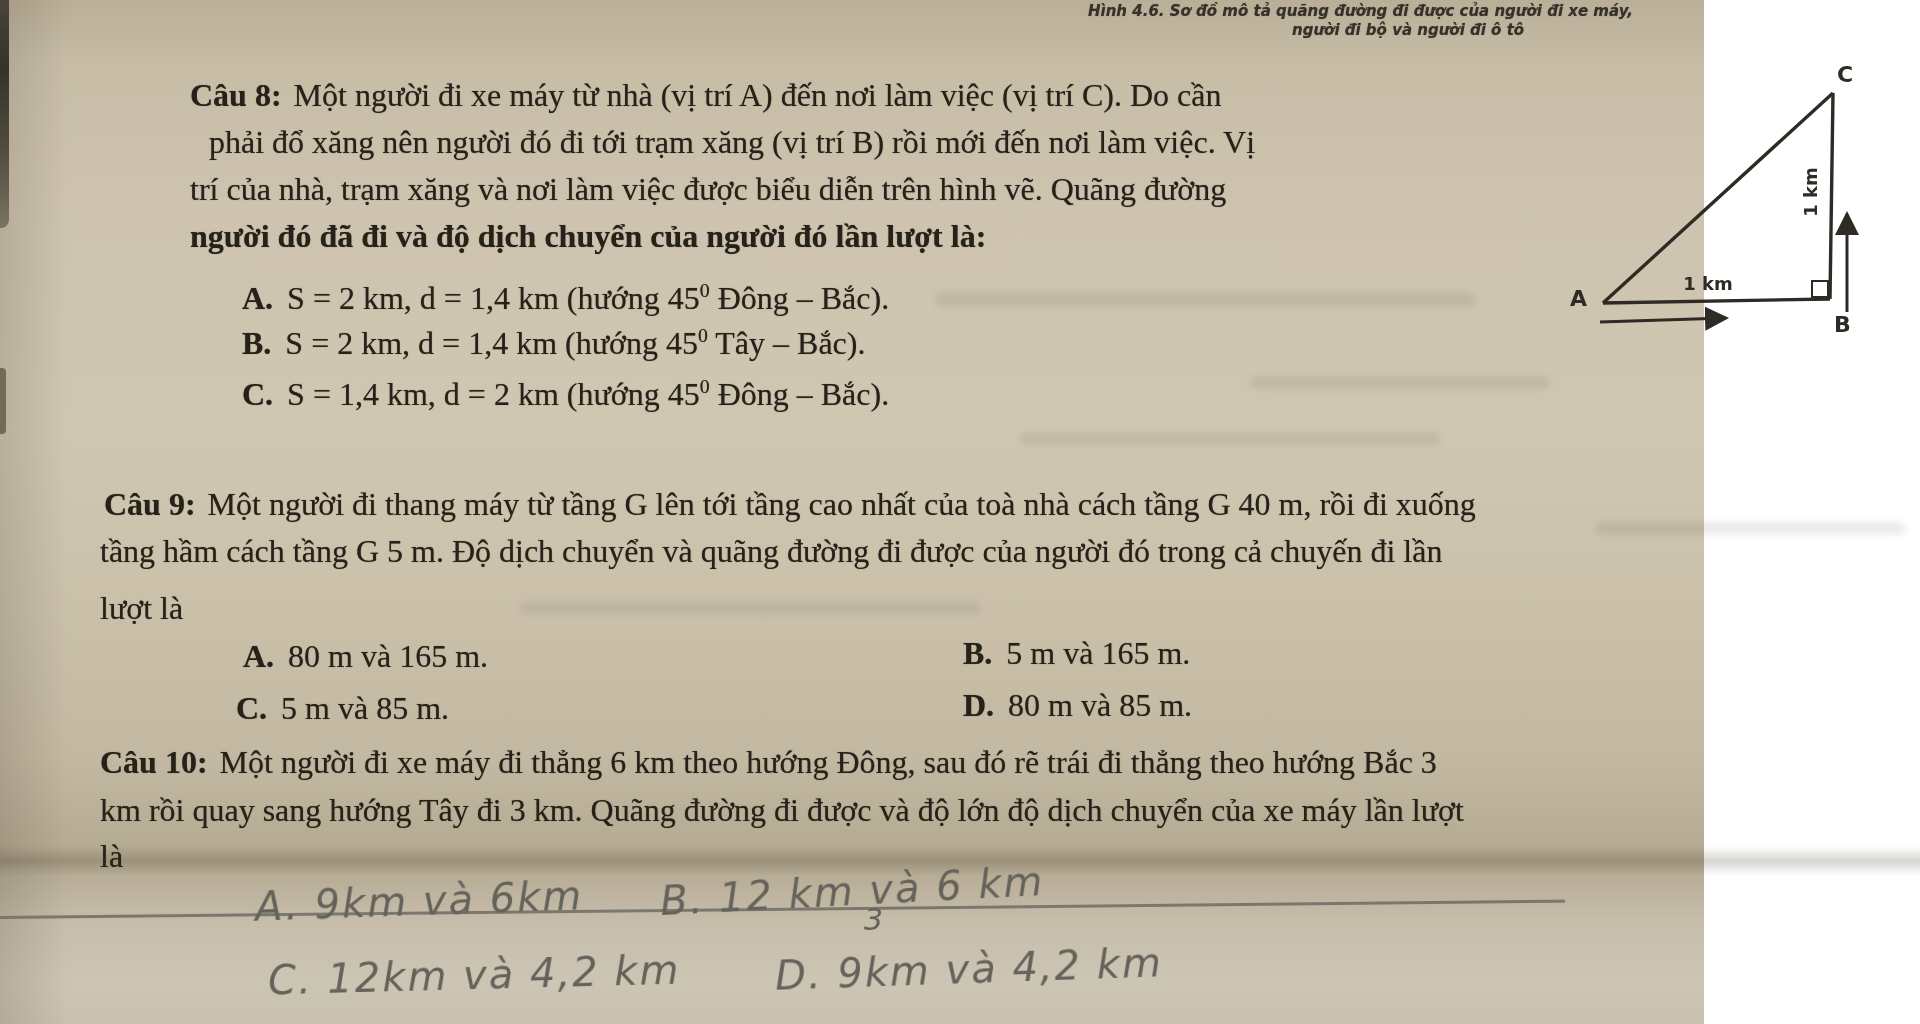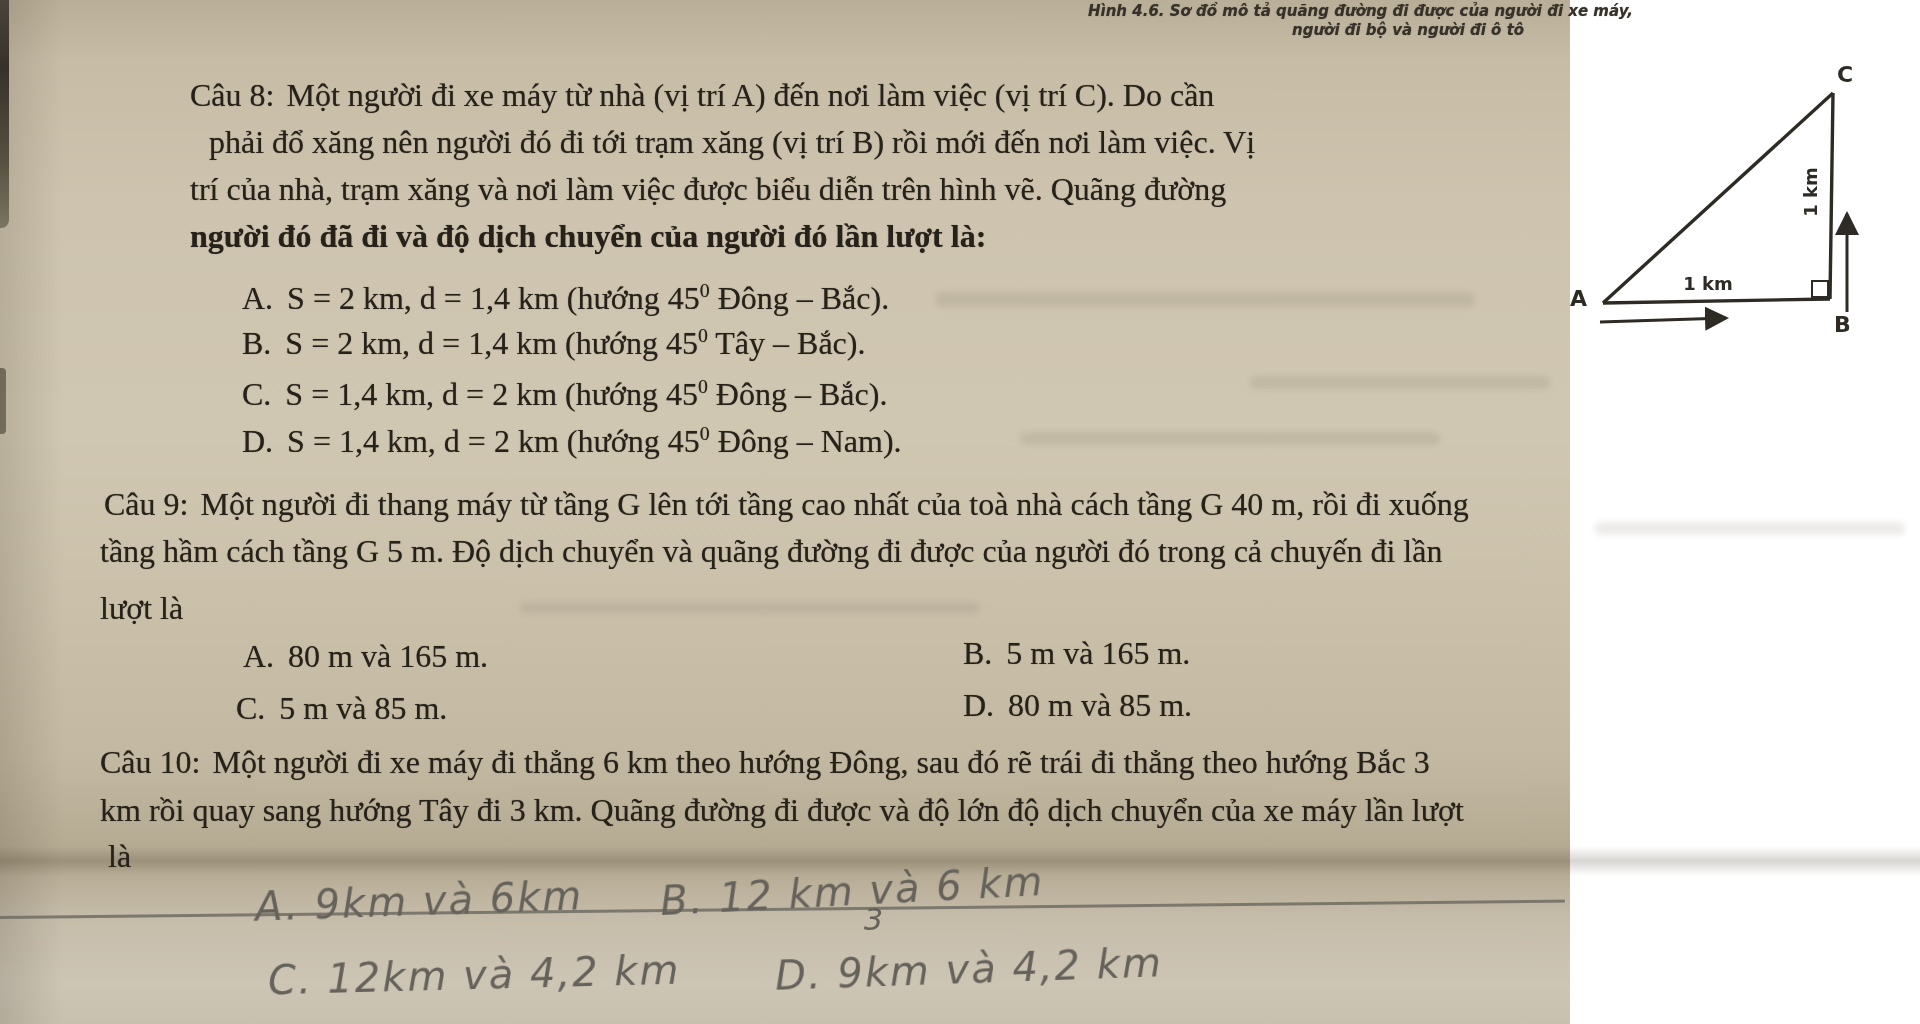--- a/index.html
+++ b/index.html
@@ -1,31 +1,30 @@
 <!DOCTYPE html>
 <html><head>
 <meta charset="utf-8">
 <style>
   html,body{margin:0;padding:0;}
   body{width:1920px;height:1024px;overflow:hidden;}
   .page{
-    position:relative;width:1554px;height:1024px;
+    position:relative;width:1704px;height:1024px;
     background:
       linear-gradient(90deg, rgba(40,32,20,.14) 0%, rgba(40,32,20,0) 4%),
       linear-gradient(180deg,
         #b9ae97 0%, #c7bda7 6%, #cdc3ae 20%, #d0c7b2 42%,
         #cac0aa 60%, #c3b8a1 74%, #b3a890 84%, #c6bdab 90%,
         #cdc5b4 96%, #c9c1b0 100%);
     font-family:"Liberation Serif", serif;
     color:#26221a;
-    padding-left:16px;
   }
   .ink{position:absolute;font-size:32px;line-height:40px;white-space:nowrap;
        text-shadow:0 0 1px rgba(35,28,15,.55);}
-  .ink b{font-weight:400;margin-right:12px;}
+  .ink b{font-weight:700;margin-right:12px;}
   .opt b{margin-right:14px;}
   sup{font-size:62%;line-height:0;}
   .caption{position:absolute;font-family:"DejaVu Sans", sans-serif;
        font-size:15px;font-style:italic;font-weight:700;color:#36322a;
        white-space:nowrap;text-shadow:0 0 1px rgba(40,34,22,.5);}
   .hand{position:absolute;font-family:"DejaVu Sans", sans-serif;font-style:italic;
        font-size:40px;color:#64625a;white-space:nowrap;letter-spacing:2px;
        filter:blur(.3px);}
   .pencil-line{position:absolute;left:0;top:916px;width:1565px;height:3px;
        background:#6f6d64;opacity:.85;transform:rotate(-0.6deg);
@@ -81,34 +80,33 @@
   </svg>
 
   <div class="ink" style="left:190px;top:75px;"><b>Câu 8:</b><span>Một người đi xe máy từ nhà (vị trí A) đến nơi làm việc (vị trí C). Do cần</span></div>
   <div class="ink" style="left:190px;top:122px;margin-left:19px;">phải đổ xăng nên người đó đi tới trạm xăng (vị trí B) rồi mới đến nơi làm việc. Vị</div>
   <div class="ink" style="left:190px;top:169px;">trí của nhà, trạm xăng và nơi làm việc được biểu diễn trên hình vẽ. Quãng đường</div>
   <div class="ink" style="left:190px;top:216px;font-weight:bold;">người đó đã đi và độ dịch chuyển của người đó lần lượt là:</div>
 
   <div class="ink opt" style="left:242px;top:278px;"><b>A.</b><span>S = 2 km, d = 1,4 km (hướng 45</span><sup>0</sup><span> Đông – Bắc).</span></div>
   <div class="ink opt" style="left:242px;top:323px;"><b>B.</b><span>S = 2 km, d = 1,4 km (hướng 45</span><sup>0</sup><span> Tây – Bắc).</span></div>
   <div class="ink opt" style="left:242px;top:374px;"><b>C.</b><span>S = 1,4 km, d = 2 km (hướng 45</span><sup>0</sup><span> Đông – Bắc).</span></div>
-  <div class="ink opt" style="left:242px;top:421px;"><b>D.</b><span>S = 1,4 km, d = 2 km (hướng 45</span><sup>0</sup><span> Đông – Nam).</span></div>
 
   <div class="ink" style="left:104px;top:484px;"><b>Câu 9:</b><span>Một người đi thang máy từ tầng G lên tới tầng cao nhất của toà nhà cách tầng G 40 m, rồi đi xuống</span></div>
   <div class="ink" style="left:100px;top:531px;">tầng hầm cách tầng G 5 m. Độ dịch chuyển và quãng đường đi được của người đó trong cả chuyến đi lần</div>
   <div class="ink" style="left:100px;top:588px;">lượt là</div>
 
   <div class="ink opt" style="left:243px;top:636px;"><b>A.</b><span>80 m và 165 m.</span></div>
   <div class="ink opt" style="left:963px;top:633px;"><b>B.</b><span>5 m và 165 m.</span></div>
   <div class="ink opt" style="left:236px;top:688px;"><b>C.</b><span>5 m và 85 m.</span></div>
   <div class="ink opt" style="left:963px;top:685px;"><b>D.</b><span>80 m và 85 m.</span></div>
 
   <div class="ink" style="left:100px;top:742px;"><b>Câu 10:</b><span>Một người đi xe máy đi thẳng 6 km theo hướng Đông, sau đó rẽ trái đi thẳng theo hướng Bắc 3</span></div>
   <div class="ink" style="left:100px;top:790px;">km rồi quay sang hướng Tây đi 3 km. Quãng đường đi được và độ lớn độ dịch chuyển của xe máy lần lượt</div>
-  <div class="ink" style="left:100px;top:836px;margin-left:8px;">là</div>
+  <div class="ink" style="left:100px;top:836px;">là</div>
 
   <div class="pencil-line"></div>
   <div class="hand" style="left:255px;top:878px;transform:rotate(-2deg);">A. 9km và 6km</div>
   <div class="hand" style="left:660px;top:868px;transform:rotate(-3deg);">B. 12 km và 6 km</div>
   <div class="hand" style="left:268px;top:952px;transform:rotate(-1.5deg);">C. 12km và 4,2 km</div>
   <div class="hand" style="left:775px;top:946px;transform:rotate(-2deg);">D. 9km và 4,2 km</div>
   <div class="hand exp" style="left:864px;top:902px;">3</div>
 
 </div>
 

